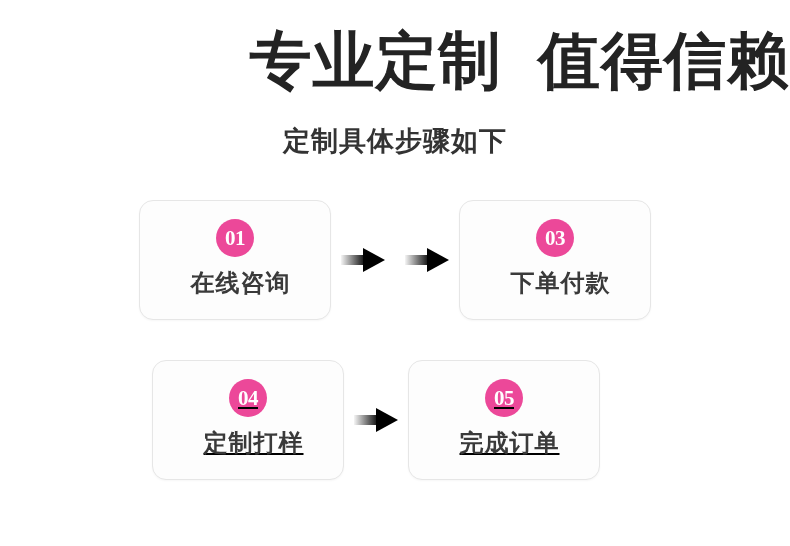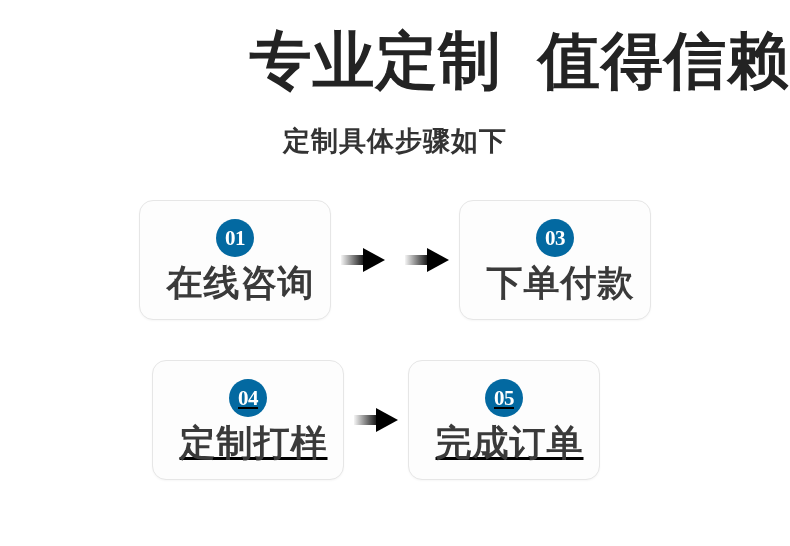--- a/index.html
+++ b/index.html
@@ -74,34 +74,34 @@
     flex-direction: column;
     align-items: center;
     justify-content: center;
     box-shadow: 0 1px 2px rgba(0,0,0,0.035);
   }
 
   .step-badge {
     width: 38px;
     height: 38px;
     border-radius: 50%;
-    background: #0369a1;
+    background: #ec4899;
     color: #ffffff;
     display: flex;
     align-items: center;
     justify-content: center;
     font-family: "Liberation Serif", "DejaVu Serif", serif;
     font-size: 21px;
     font-weight: 700;
     letter-spacing: -0.5px;
     margin-bottom: 8px;
   }
 
   .step-label {
-    font-size: 36px;
+    font-size: 24px;
     line-height: 36px;
     font-weight: 700;
     color: #3a3a3a;
     letter-spacing: 1px;
     margin-left: 11px;
   }
 
   
   .step-arrow {
     width: 64px;

